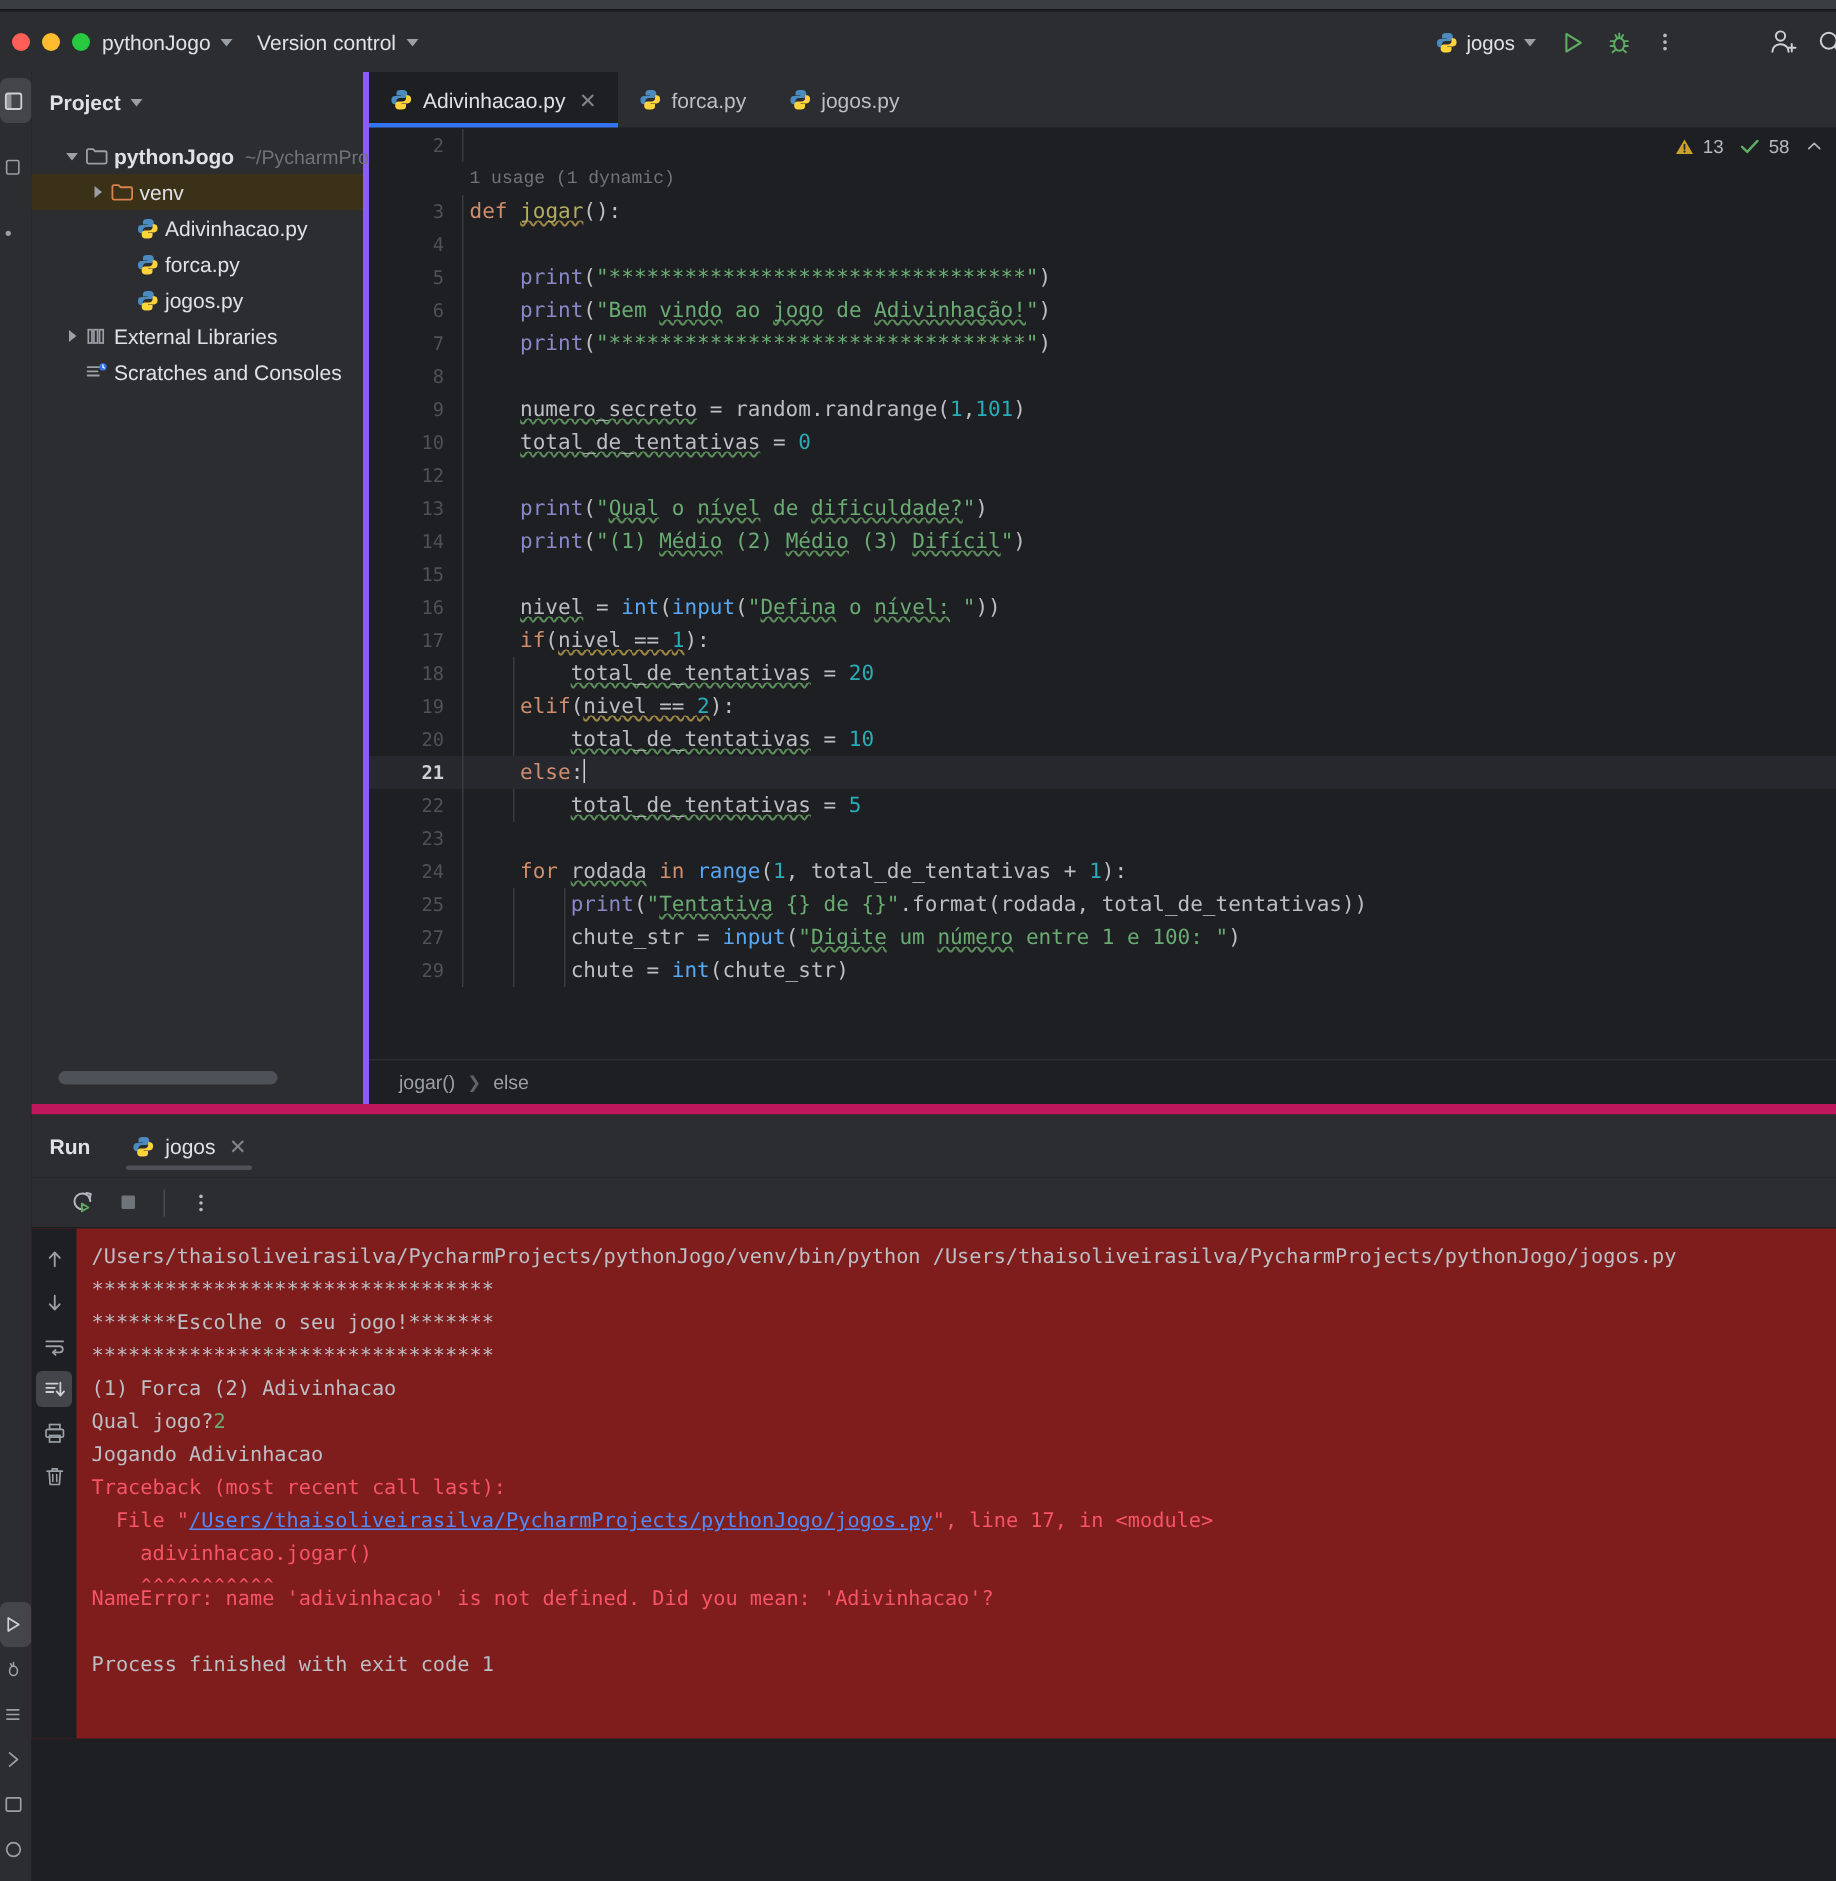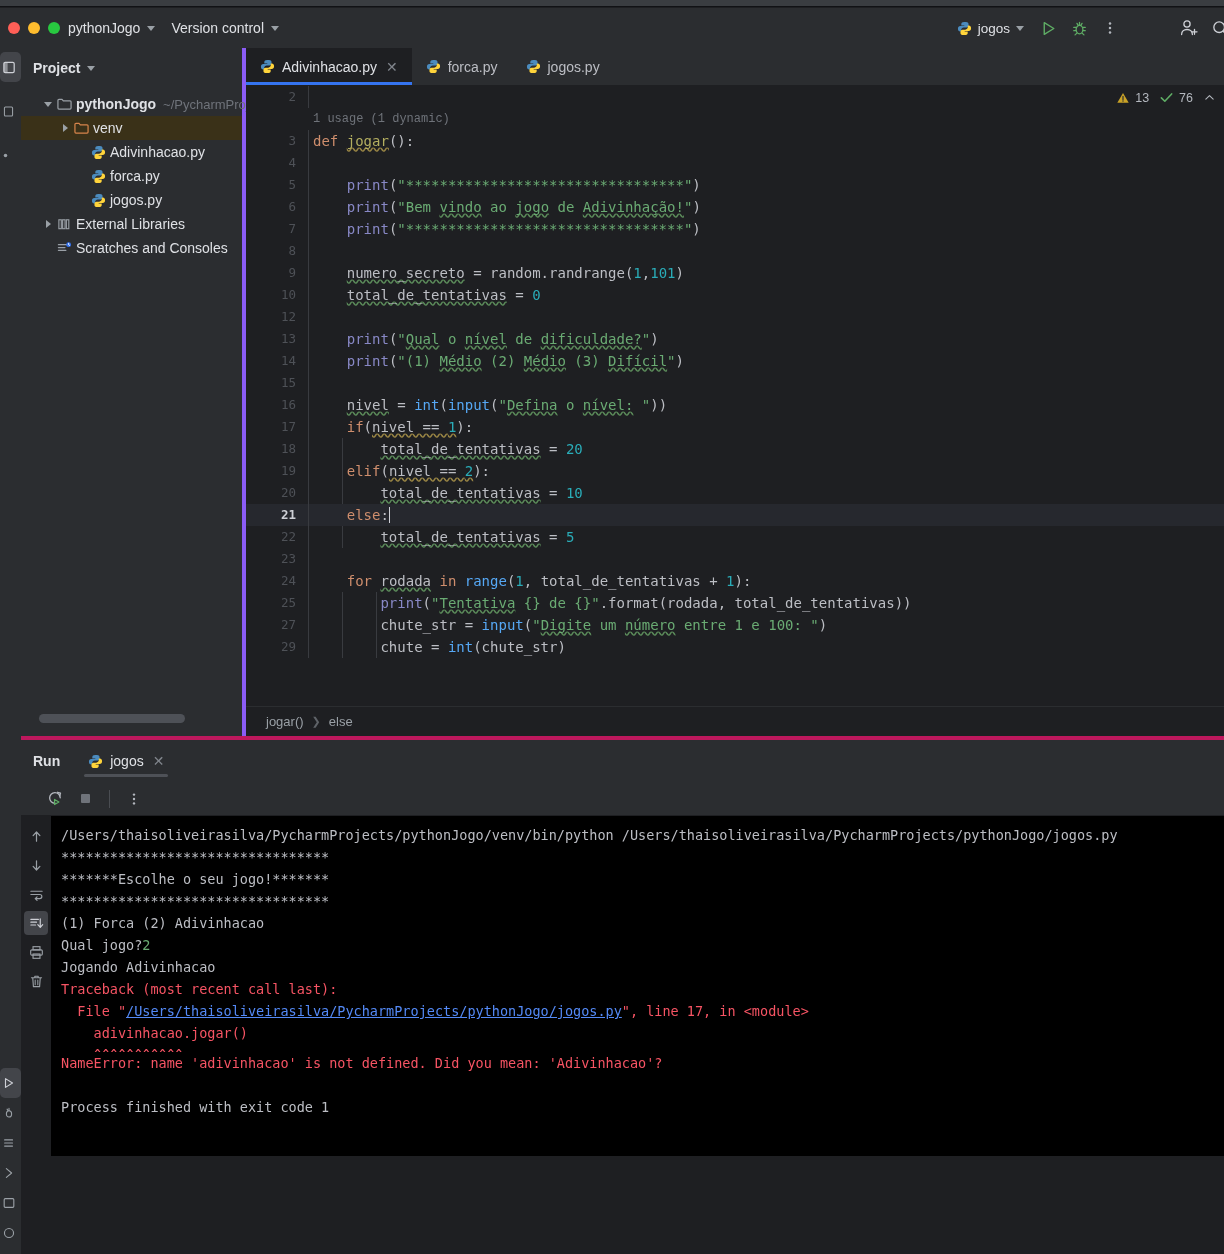--- a/index.html
+++ b/index.html
@@ -177,41 +177,41 @@
     position: absolute; left: 0; right: 0; bottom: 0; height: 30px;
     background: #1e1f22; border-top: 1px solid #2b2d30;
     display: flex; align-items: center; padding-left: 20px; gap: 8px;
     color: #9aa0a6; font-size: 13px;
   }
   .bc-sep { color: #5f6368; font-size: 11px; }
 
   
   .runpanel {
     position: absolute; left: 21px; top: 736px; width: 1203px; height: 518px;
-    background: #1e1f22; border-top: 4px solid #be185d;
+    background: #1e1f22; border-top: 7px solid #be185d;
   }
   .run-head {
     height: 42px; background: #2b2d30; display: flex; align-items: center;
     padding-left: 12px; gap: 4px;
   }
   .run-title { color: #dfe1e5; font-size: 14px; font-weight: bold; margin-right: 12px; }
   .run-tab {
     display: flex; align-items: center; gap: 7px; padding: 0 12px;
     height: 42px; color: #dfe1e5; font-size: 14px; position: relative;
   }
   .run-tab.active::after {
     content: ""; position: absolute; left: 8px; right: 8px; bottom: 5px;
     height: 3px; background: #4e5157; border-radius: 2px;
   }
   .run-toolbar {
     height: 34px; background: #2b2d30; display: flex; align-items: center;
     gap: 2px; padding-left: 20px; border-bottom: 1px solid #1e1f22;
   }
   .tbsep { width: 1px; height: 18px; background: #4a4d52; margin: 0 8px; }
-  .console-wrap { position: relative; height: 340px; background: #000000; display: flex; }
+  .console-wrap { position: relative; height: 340px; background: #7f1d1d; display: flex; }
   .console-gutter {
     width: 30px; flex: 0 0 30px; padding-top: 8px;
     display: flex; flex-direction: column; align-items: center; gap: 5px;
     background: #1e1f22;
   }
   .cg-ico { width: 24px; height: 24px; display: flex; align-items: center; justify-content: center; border-radius: 4px; }
   .cg-ico.sel { background: #43454a; }
   .console {
     flex: 1; padding: 8px 12px 0 10px;
     font-family: "DejaVu Sans Mono", monospace; font-size: 13.5px;
@@ -482,21 +482,21 @@
       <div class="inspect-strip">
         <svg width="14" height="14" viewBox="0 0 16 16">
           <path d="M8 2.2 14.5 13.4H1.5Z" fill="#c9a227"></path>
           <path d="M8 6.2v3.4" stroke="#2b2d30" stroke-width="1.4" stroke-linecap="round"></path>
           <circle cx="8" cy="11.5" r="0.85" fill="#2b2d30"></circle>
         </svg>
         <span>13</span>
         <svg width="15" height="15" viewBox="0 0 16 16" style="margin-left:5px">
           <path d="M2.5 8.4 6.2 12 13.5 4.2" fill="none" stroke="#5fad65" stroke-width="1.7" stroke-linecap="round" stroke-linejoin="round"></path>
         </svg>
-        <span>76</span>
+        <span>58</span>
         <svg width="13" height="13" viewBox="0 0 16 16" style="margin-left:5px">
           <path d="M3.5 10 8 5.6 12.5 10" fill="none" stroke="#b4b8bf" stroke-width="1.3" stroke-linecap="round" stroke-linejoin="round"></path>
         </svg>
       </div>
 
       <div class="code-area" id="code-area">
           <div class="cline">
             <div class="gutter">2</div>
             <div class="ctext"><span class="vline" style="left: 0px;"></span></div>
           </div>

